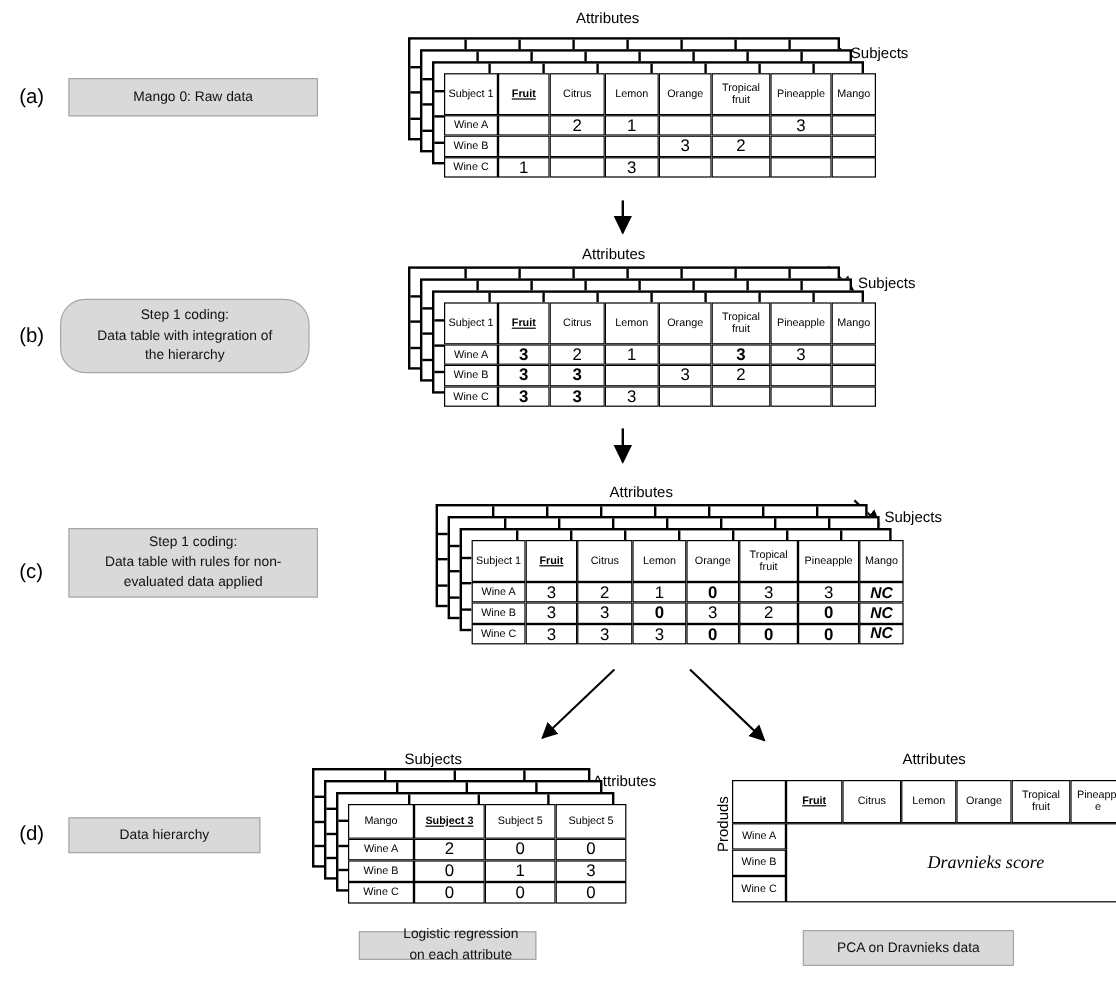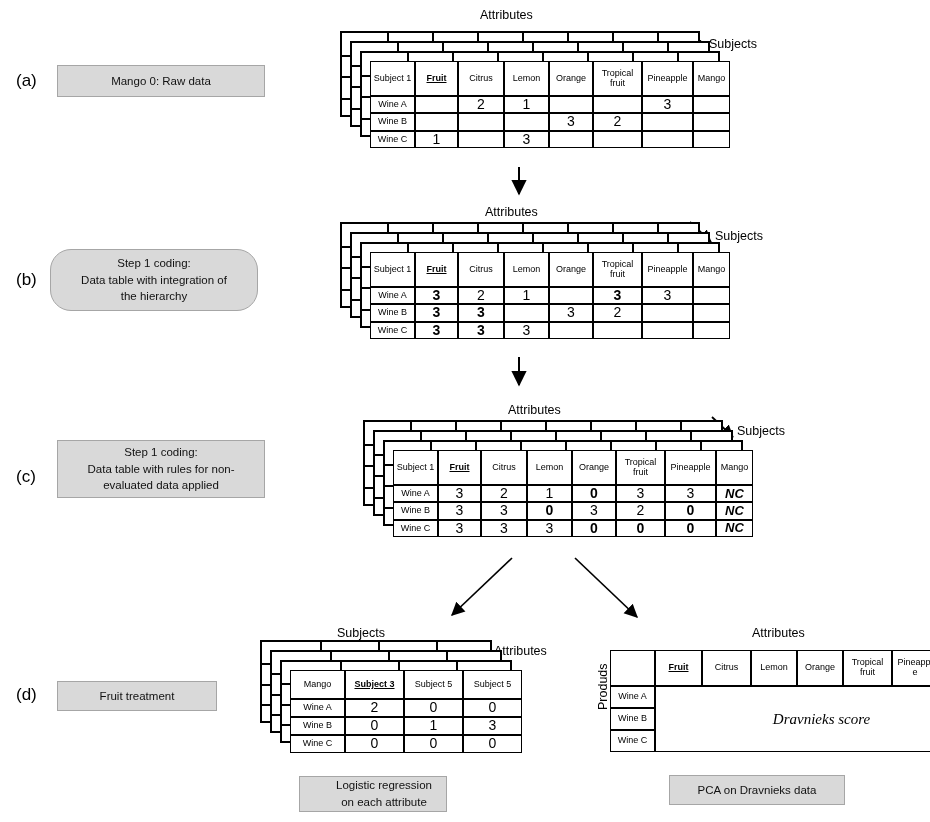--- a/index.html
+++ b/index.html
@@ -404,21 +404,21 @@
           <td class="val b">0</td>
           <td class="val b">0</td>
           <td class="val b">0</td>
           <td class="nc">NC</td>
         </tr>
       </tbody>
     </table>
   </div>
 
 <div class="abs panel-letter" style="left:16px;top:685px;">(d)</div>
-<div class="abs step-box" style="left:57px;top:681px;width:160px;height:30px;">Fruit treatment</div>
+<div class="abs step-box" style="left:57px;top:681px;width:160px;height:30px;">Data hierarchy</div>
 
 <div class="abs cap" style="left:337px;top:626px;">Subjects</div>
 <div class="abs cap-v" style="left:264px;top:710px;">Produds</div>
 <div class="abs cap" style="left:494px;top:644px;">Attributes</div>
 <div class="stack" id="stack-d" style="left:0;top:0;">
     <div class="layer" style="left: 260px; top: 640px; width: 232px; height: 83px;">
       <div class="lgrid">
         <div class="lh" style="top: 21px;"></div>
         <div class="lh" style="top: 42px;"></div>
         <div class="lh" style="top: 62px;"></div>
@@ -513,15 +513,15 @@
         <tr style="height: 22px;">
           <td class="rowh">Wine B</td>
         </tr>
         <tr style="height: 22px;">
           <td class="rowh">Wine C</td>
         </tr>
       </tbody>
     </table>
   </div>
 
-<div class="abs step-box" style="left:299px;top:776px;width:148px;height:36px;white-space:pre-line;padding-left:28px;">Logistic regression
+<div class="abs step-box" style="left:299px;top:776px;width:148px;height:24px;white-space:pre-line;padding-left:28px;">Logistic regression
 on each attribute</div>
 <div class="abs step-box" style="left:669px;top:775px;width:176px;height:30px;">PCA on Dravnieks data</div>
 
 </body></html>

